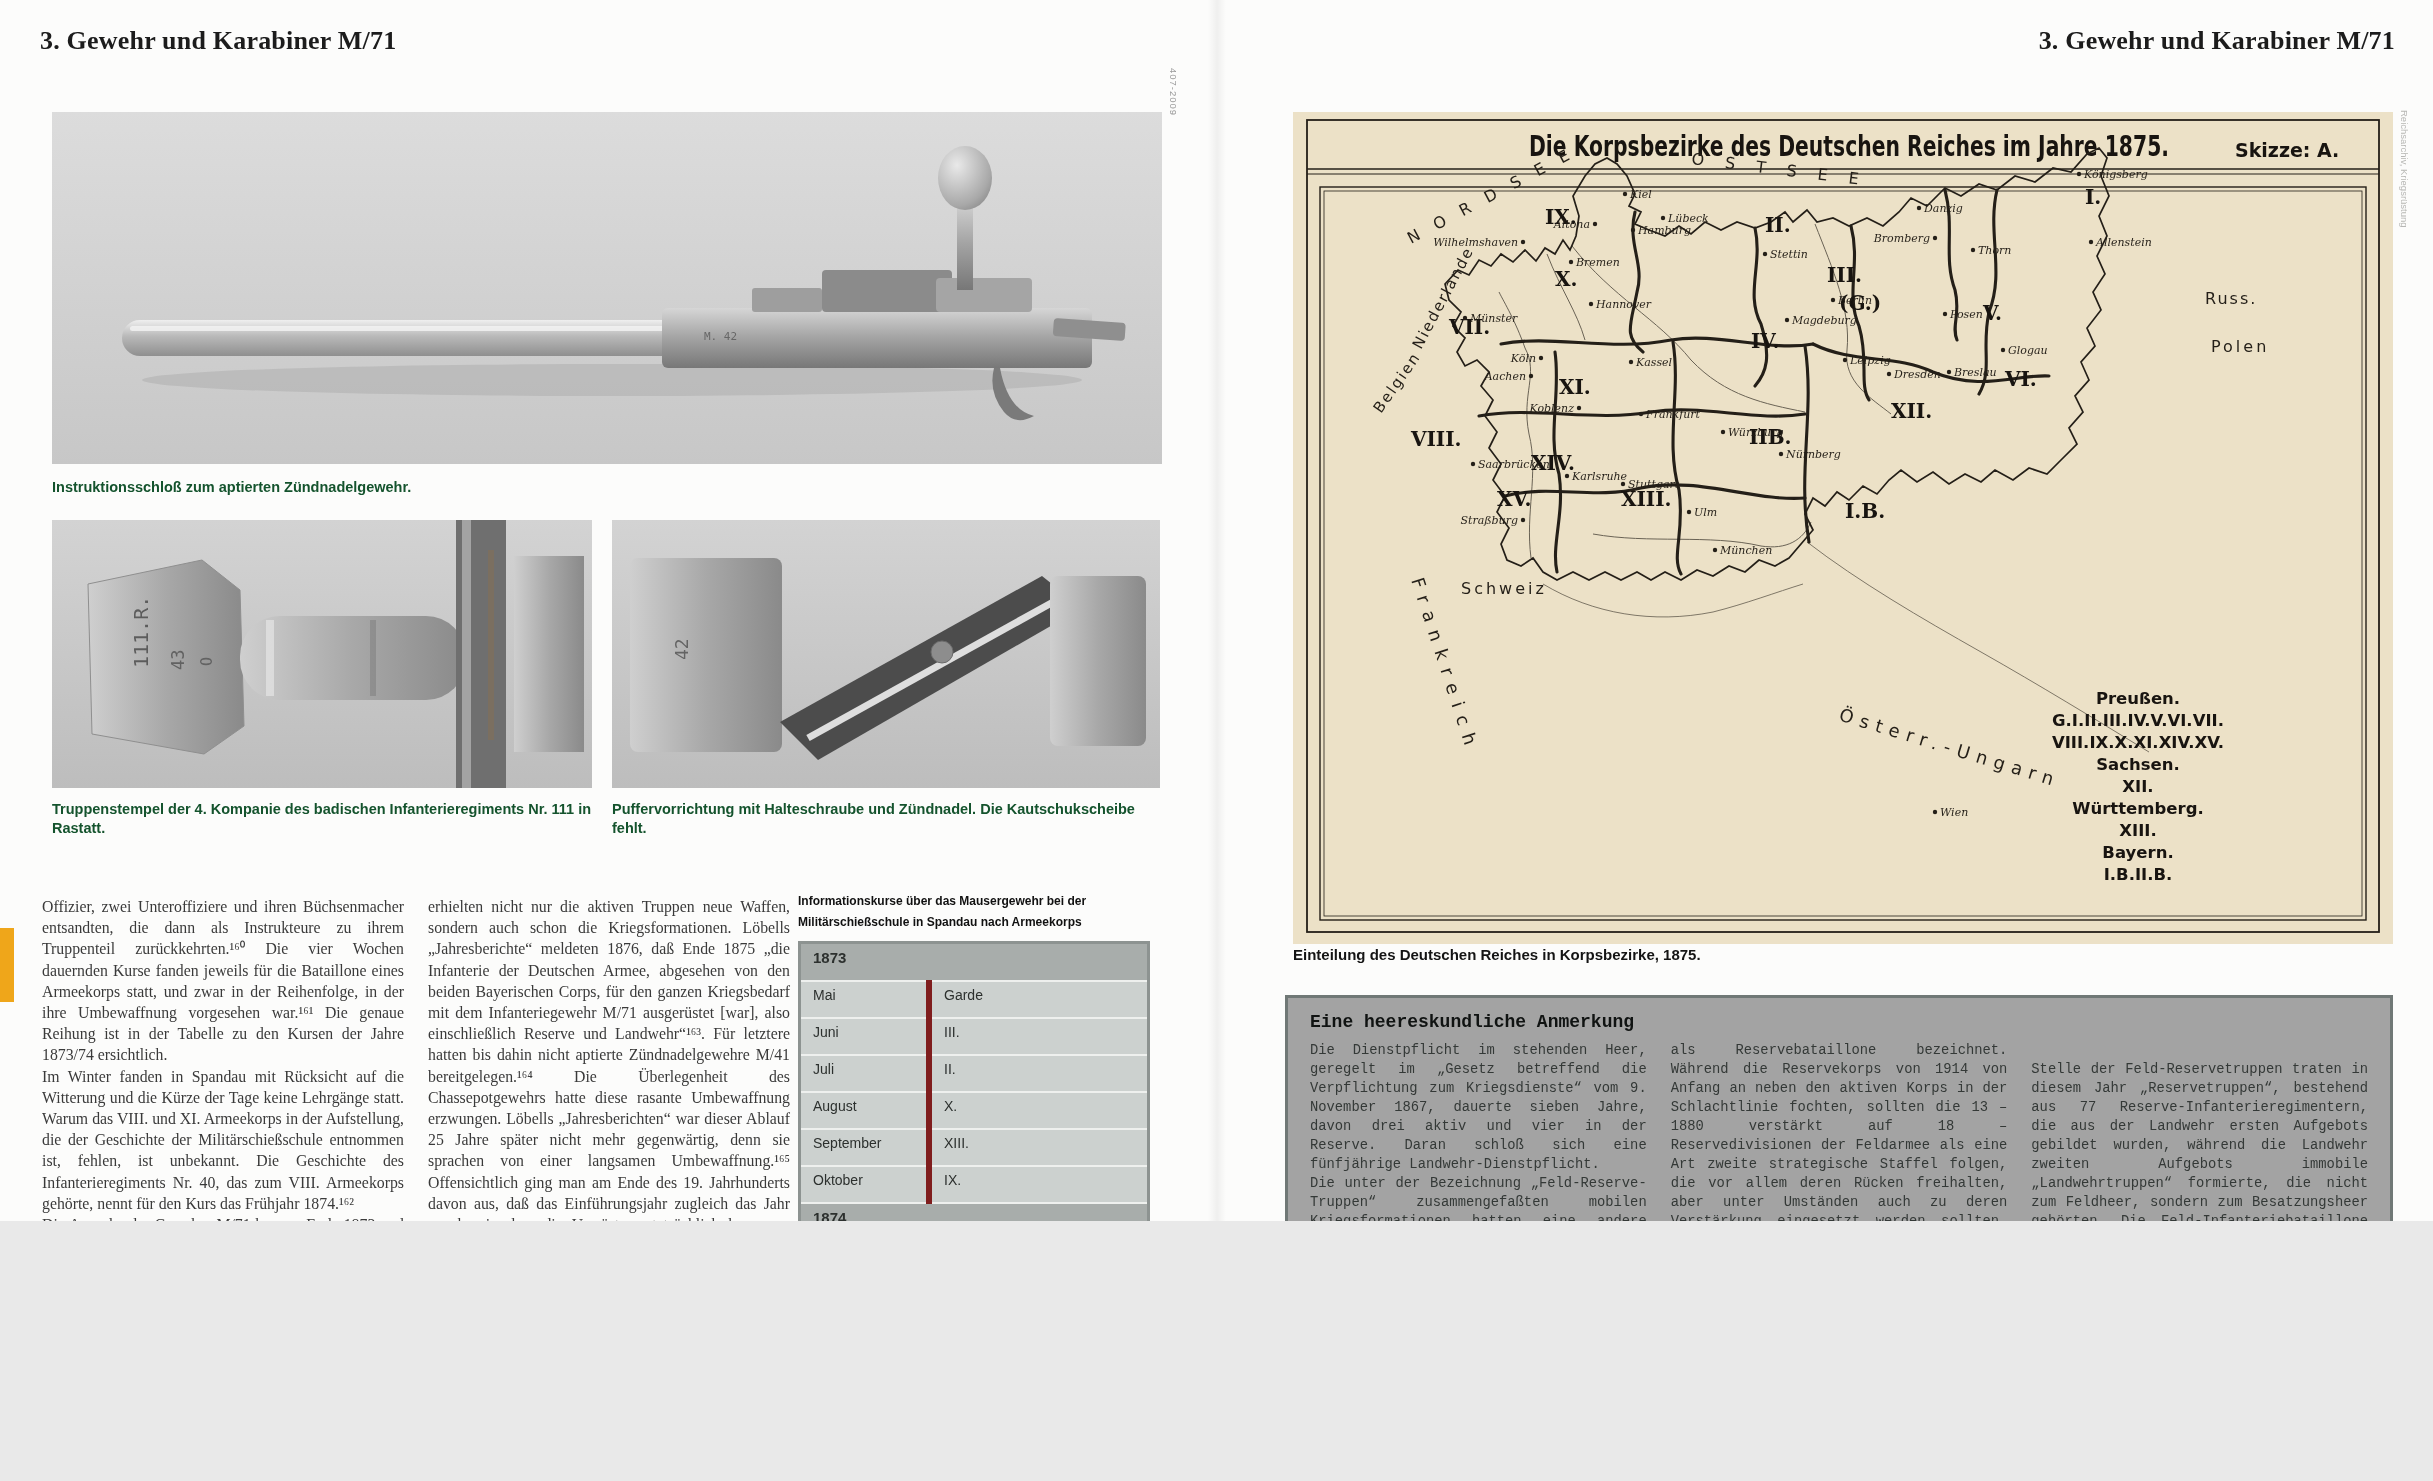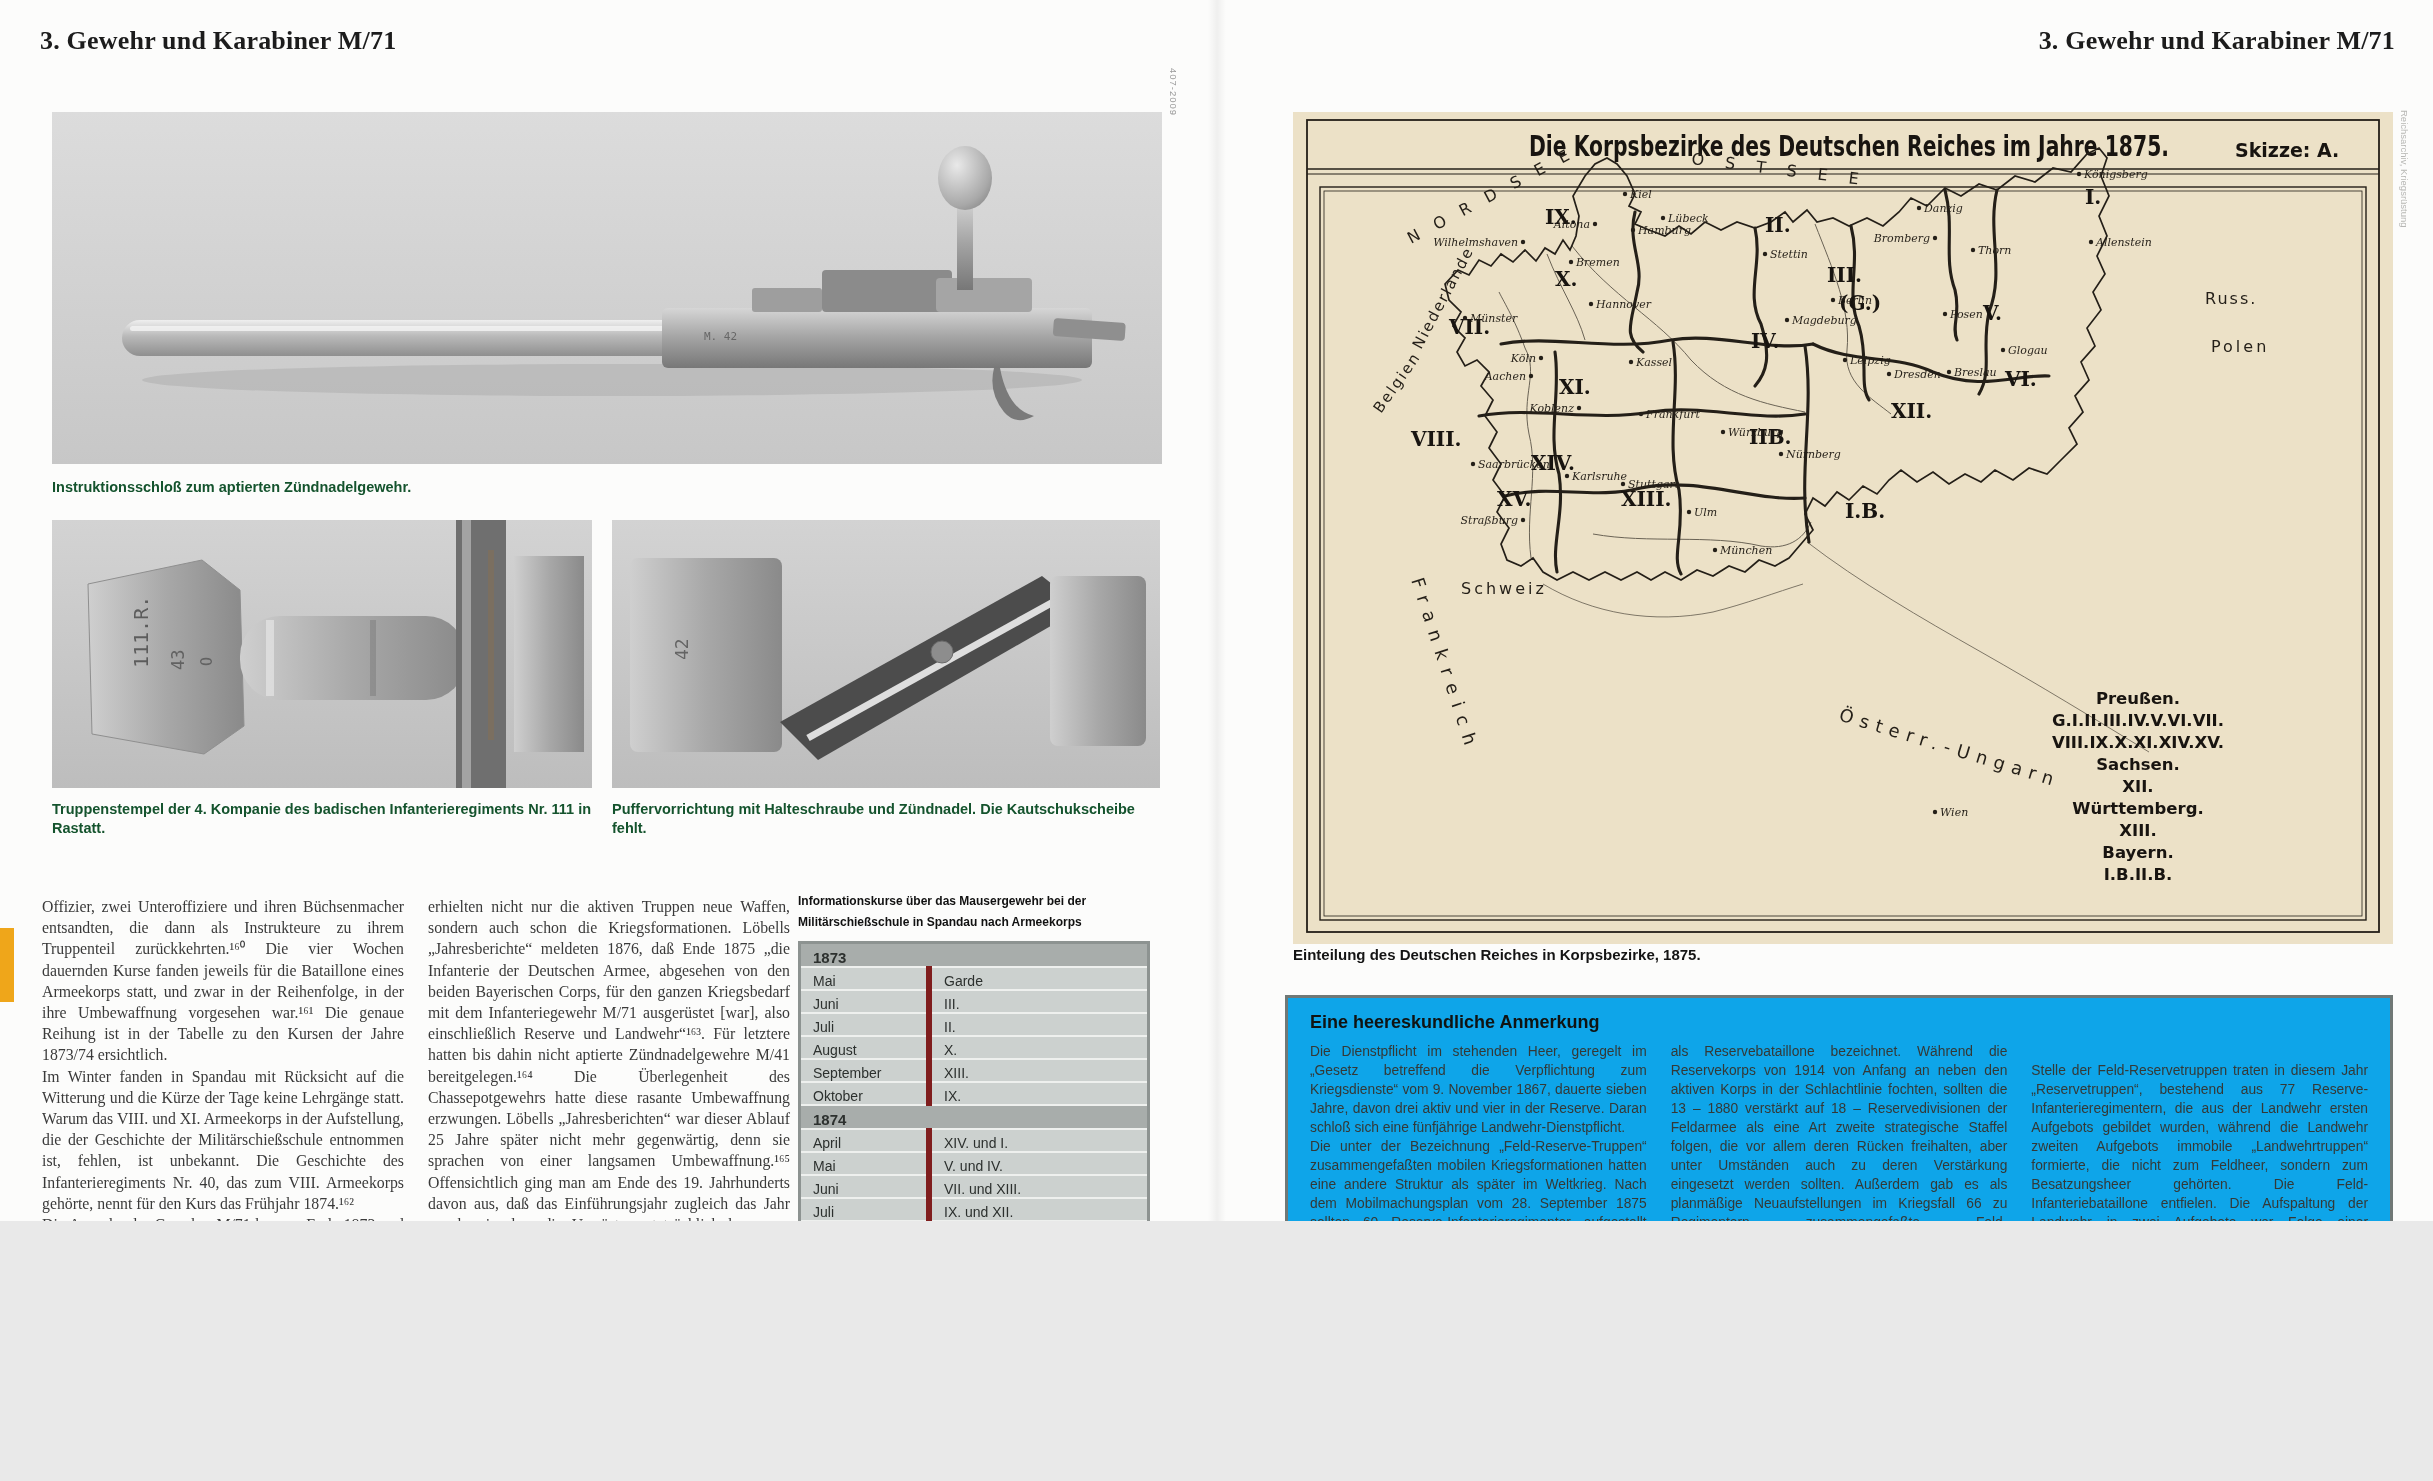--- a/index.html
+++ b/index.html
@@ -15,21 +15,21 @@
   .cap{position:absolute;font-size:14.5px;line-height:19px;font-weight:bold;color:#14532d;}
   .margin-code{position:absolute;left:1168px;top:68px;font-size:9.5px;color:#9a9a9a;
           writing-mode:vertical-rl;letter-spacing:1px;}
   .bodycol{position:absolute;width:362px;font-family:"Liberation Serif",serif;font-size:15.8px;
           line-height:21.2px;text-align:justify;color:#3a3a3a;white-space:pre-line;}
   
   #tableblock{position:absolute;left:798px;top:891px;width:352px;}
   #tabletitle{font-size:12px;line-height:21px;font-weight:bold;color:#111;margin-bottom:8px;}
   #tablewrap{border:3px solid #8d9391;background:#eef0ee;}
   table.ctable{width:100%;border-collapse:collapse;font-size:14px;color:#2c302e;}
-  table.ctable td{background:#ccd1cf;border-top:2px solid #eef0ee;padding:5px 12px 0;}
+  table.ctable td{background:#ccd1cf;border-top:2px solid #eef0ee;padding:5px 12px 14px;}
   table.ctable tr:first-child td{border-top:none;}
   table.ctable td.c1{width:37%;border-right:6px solid #7f1d1d;margin-left:44px;}
   table.ctable tr.yr td{background:#a8adab;font-weight:bold;font-size:15px;color:#14181 6;}
   #tablesource{margin-top:9px;text-align:right;font-size:12px;color:#333;}
   #tablesource b{font-weight:bold;}
   .ormark{position:absolute;left:0;top:928px;width:14px;height:74px;background:#efa61a;}
   
   #mapwrap{position:absolute;left:1293px;top:112px;width:1100px;height:832px;}
   #map-svg{width:100%;height:100%;display:block;}
   .mline{stroke:#241f18;fill:none;}
@@ -37,21 +37,21 @@
   .city{font-family:"DejaVu Serif",serif;font-style:italic;font-size:11px;fill:#241f18;}
   .sea{font-family:"DejaVu Sans",sans-serif;fill:#241f18;}
   .country{font-family:"DejaVu Sans",sans-serif;fill:#241f18;}
   .legend{font-family:"DejaVu Sans",sans-serif;fill:#181410;font-size:16.5px;font-weight:bold;text-anchor:middle;}
   #maptitle{font-family:"DejaVu Sans",sans-serif;font-size:28px;font-weight:bold;fill:#181410;text-anchor:middle;}
   #mapsketch{font-family:"DejaVu Sans",sans-serif;font-size:19px;font-weight:bold;fill:#181410;}
   #mapcredit{position:absolute;left:2399px;top:110px;font-size:9.5px;color:#b7b7b4;writing-mode:vertical-rl;}
   #mapcaption{position:absolute;left:1293px;top:946px;font-size:15px;font-weight:bold;color:#141414;}
   
   #notebox{position:absolute;left:1285px;top:995px;width:1108px;height:372px;box-sizing:border-box;
-          background:#0ea5e9;border:3px solid #707876;padding:14px 22px;}
+          background:#a3a3a3;border:3px solid #707876;padding:14px 22px;font-family:Liberation Mono, monospace;}
   #notetitle{font-size:18px;font-weight:bold;color:#101312;margin-bottom:9px;}
   #notecols{display:flex;gap:24px;}
   .notecol{width:338px;font-size:13.8px;line-height:19px;text-align:justify;color:#34393 7;
           color:#343937;white-space:pre-line;}
   .notefoot{font-size:12px;color:#343937;}
   svg text{user-select:none;}
 </style>
 </head>
 <body>
 

